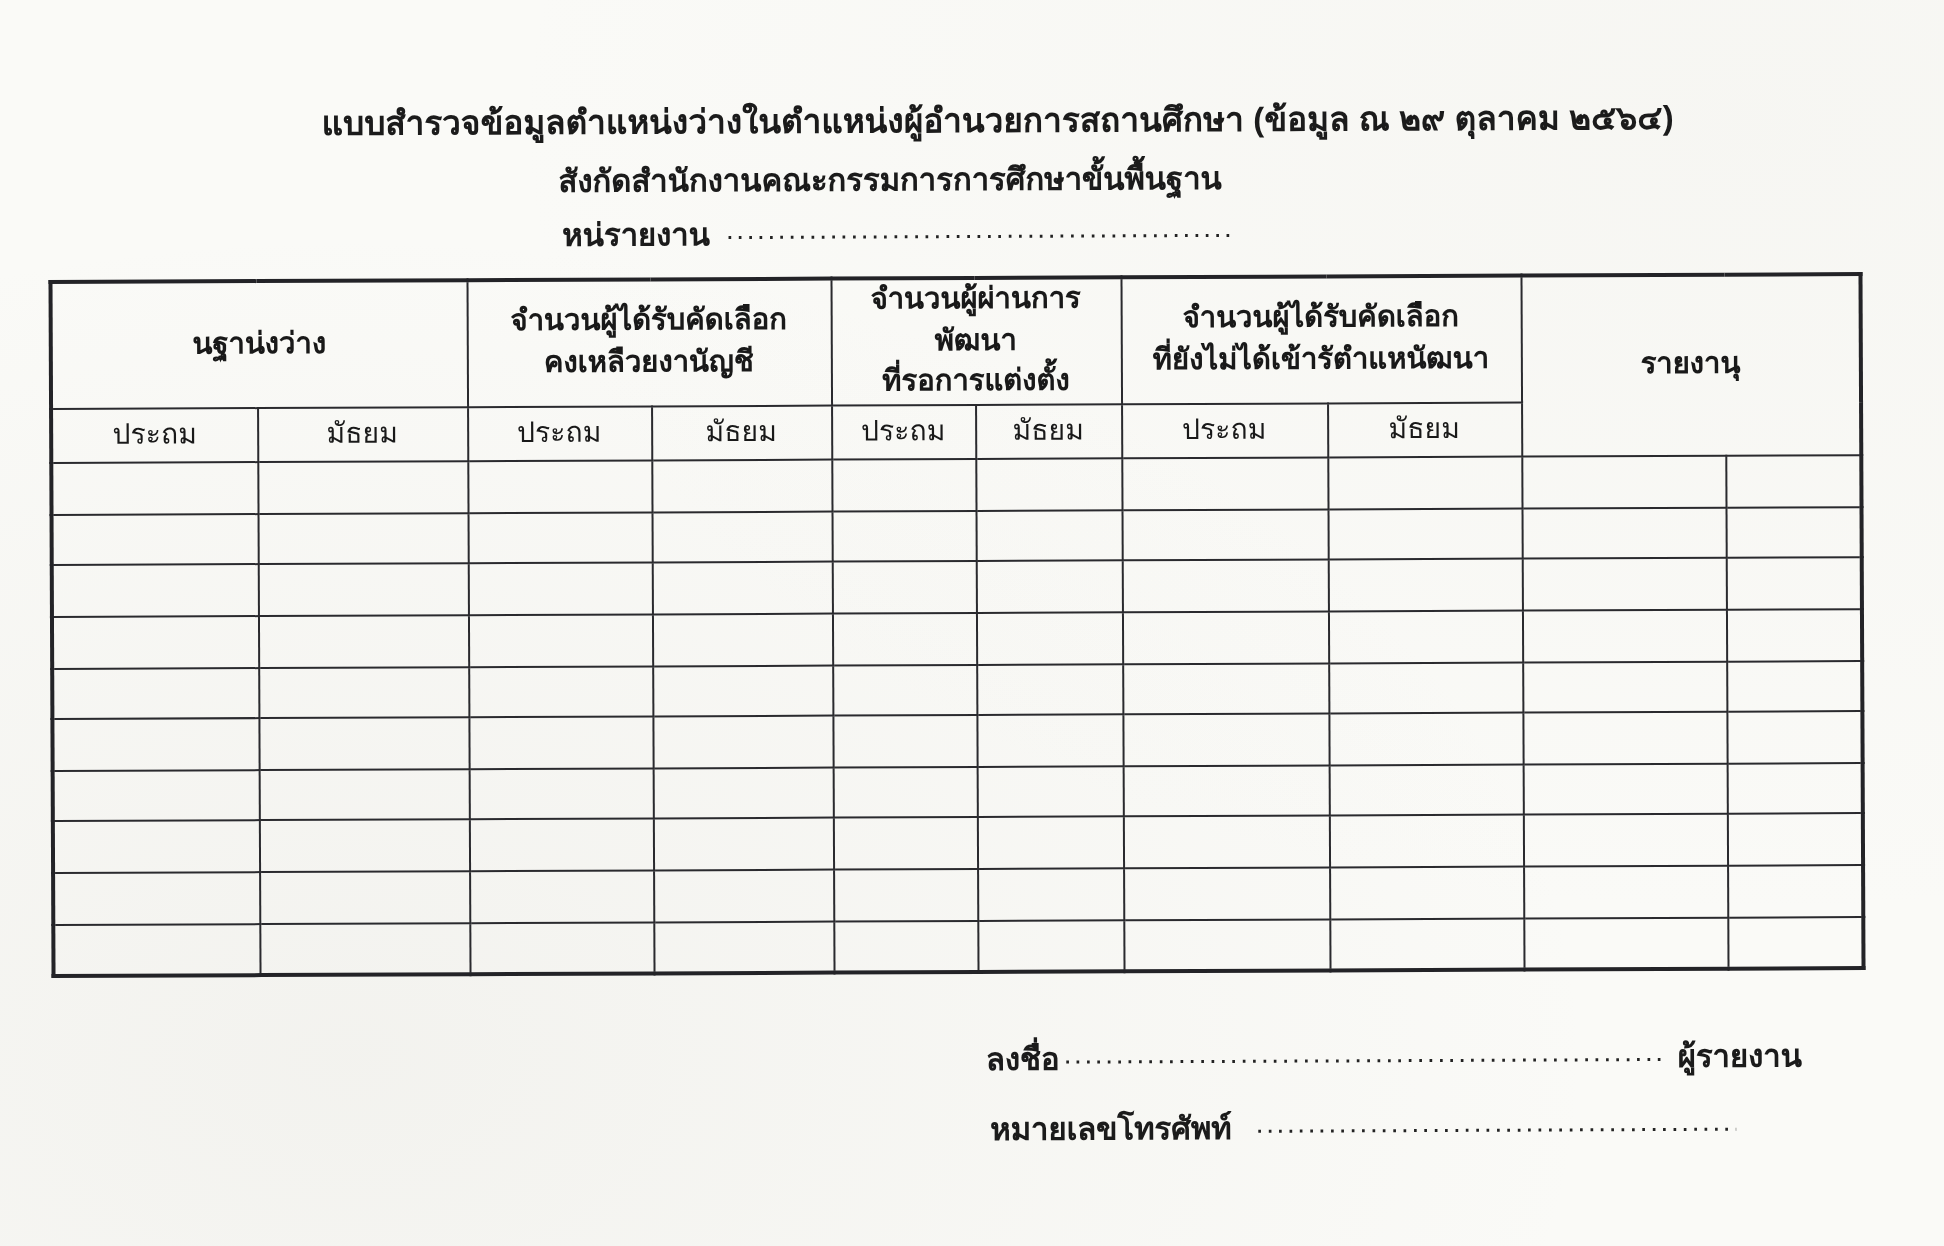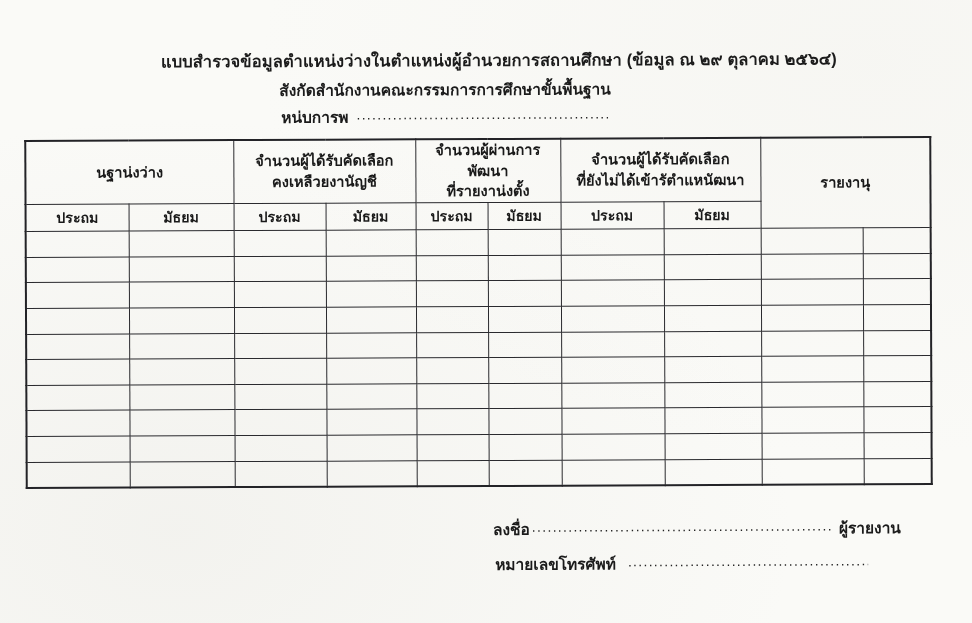--- a/index.html
+++ b/index.html
@@ -49,21 +49,21 @@
   }
   table.survey th, table.survey td {
     border:1.6px solid #2a2a2e; padding:0;
   }
   table.survey th {
     font-weight:600; text-align:center; vertical-align:middle;
     font-size:14.6px; line-height:1.42; color:#191919;
   }
   tr.group-row   { height:62px; }
   tr.sub-row     { height:27px; }
-  tr.sub-row th  { font-size:14.2px; font-weight:700; }
+  tr.sub-row th  { font-size:14.2px; font-weight:400; }
   tbody tr.data-row { height:25.6px; }
   .hdr2 div { display:block; }
 
   
   .sign-line, .phone-line {
     position:absolute; font-size:15.5px; font-weight:600; white-space:nowrap;
   }
   .sign-line  { top:517px; left:492px; }
   .phone-line { top:552px; left:494px; }
   .sign-suffix { margin-left:7px; font-weight:600; }
@@ -71,21 +71,21 @@
 </head>
 <body>
 
 <div class="paper">
   <div class="sheet">
 
     <div class="title-line1">แบบสำรวจข้อมูลตำแหน่งว่างในตำแหน่งผู้อำนวยการสถานศึกษา (ข้อมูล ณ ๒๙ ตุลาคม ๒๕๖๔)</div>
     <div class="title-line2">สังกัดสำนักงานคณะกรรมการการศึกษาขั้นพื้นฐาน</div>
 
     <div class="unit-line">
-      <span>หน่บการพ</span><span class="dots dots-unit">.....................................................................................................................</span>
+      <span>หน่รายงาน</span><span class="dots dots-unit">.....................................................................................................................</span>
     </div>
 
     <div class="table-wrap">
       <table class="survey">
         <colgroup>
           <col style="width:103px">
             <col style="width:105px">
           <col style="width:92px">
             <col style="width:90px">
           <col style="width:72px">
@@ -99,21 +99,21 @@
           <tr class="group-row">
             <th colspan="2" class="hdr2">
               <div>นฐาน่งว่าง</div>
             </th>
             <th colspan="2" class="hdr2">
               <div>จำนวนผู้ได้รับคัดเลือก</div>
               <div>คงเหลืวยงานัญชี</div>
             </th>
             <th colspan="2" class="hdr2">
               <div>จำนวนผู้ผ่านการพัฒนา</div>
-              <div>ที่รายงาน่งตั้ง</div>
+              <div>ที่รอการแต่งตั้ง</div>
             </th>
             <th colspan="2" class="hdr2">
               <div>จำนวนผู้ได้รับคัดเลือก</div>
               <div>ที่ยังไม่ได้เข้ารัตำแหนัฒนา</div>
             </th>
             <th colspan="2" rowspan="2">รายงานุ</th>
           </tr>
           <tr class="sub-row">
             <th>ประถม</th>
             <th>มัธยม</th>

